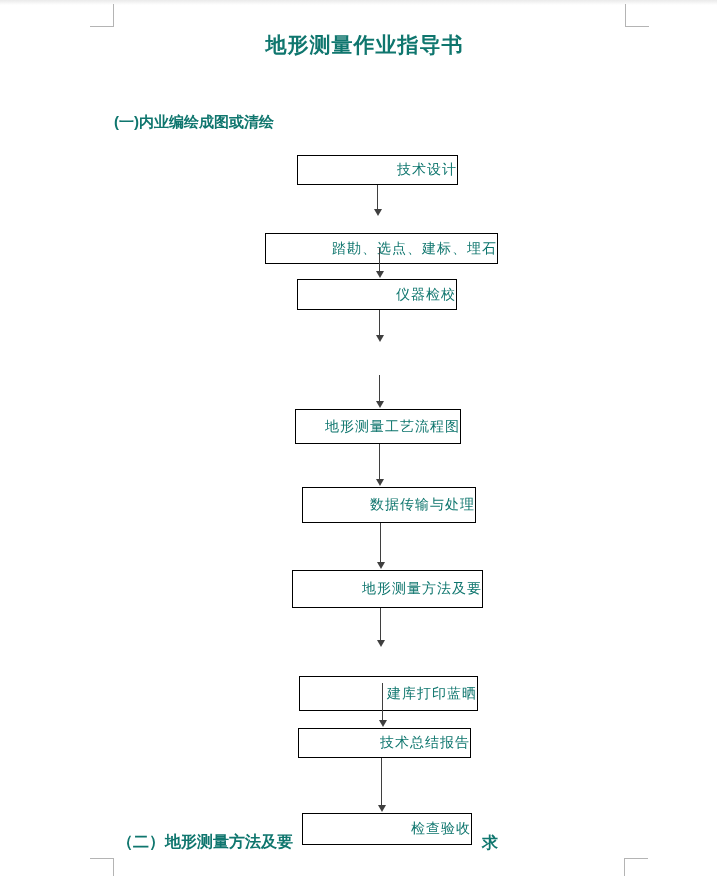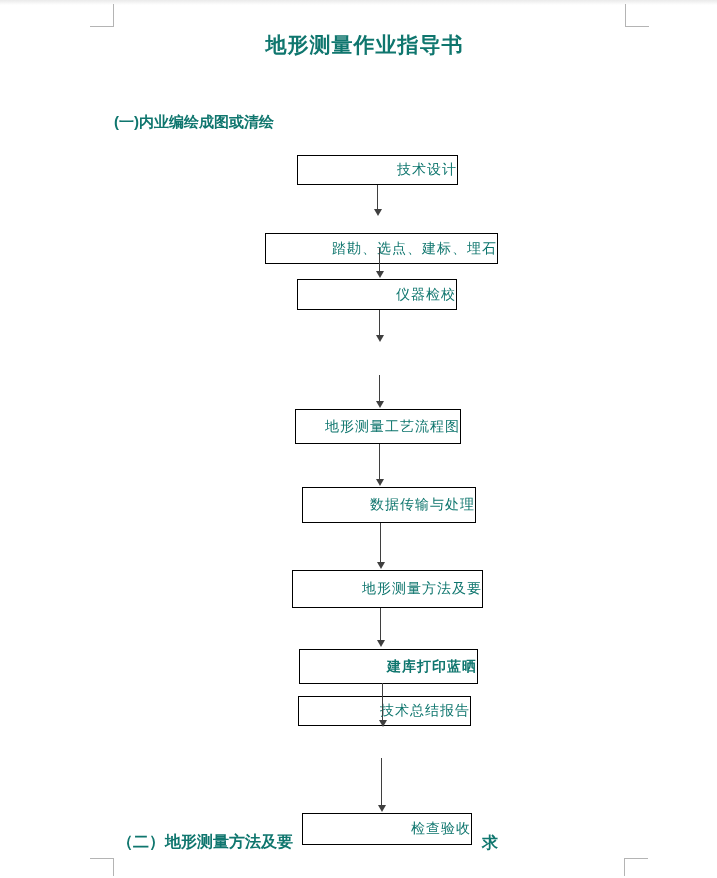--- a/index.html
+++ b/index.html
@@ -111,24 +111,24 @@
   </div>
   <div class="flow-box" style="left:295px; top:409px; width:166px; height:35px;">
     <span>地形测量工艺流程图</span>
   </div>
   <div class="flow-box" style="left:302px; top:487px; width:174px; height:36px;padding-left:16px;">
     <span>数据传输与处理</span>
   </div>
   <div class="flow-box" style="left:292px; top:570px; width:191px; height:38px;">
     <span>地形测量方法及要</span>
   </div>
-  <div class="flow-box" style="left:299px; top:649px; width:179px; height:35px;font-weight:bold;">
+  <div class="flow-box" style="left:299px; top:676px; width:179px; height:35px;">
     <span>建库打印蓝晒</span>
   </div>
-  <div class="flow-box" style="left:298px; top:696px; width:173px; height:30px;">
+  <div class="flow-box" style="left:298px; top:728px; width:173px; height:30px;">
     <span>技术总结报告</span>
   </div>
   <div class="flow-box" style="left:302px; top:813px; width:170px; height:32px;">
     <span>检查验收</span>
   </div>
 
   <div>
     <div class="arrow-line" style="left:377px; top:185px; height:25px;"></div>
     <div class="arrow-head" style="left:374px; top:209px;"></div>
   </div>

